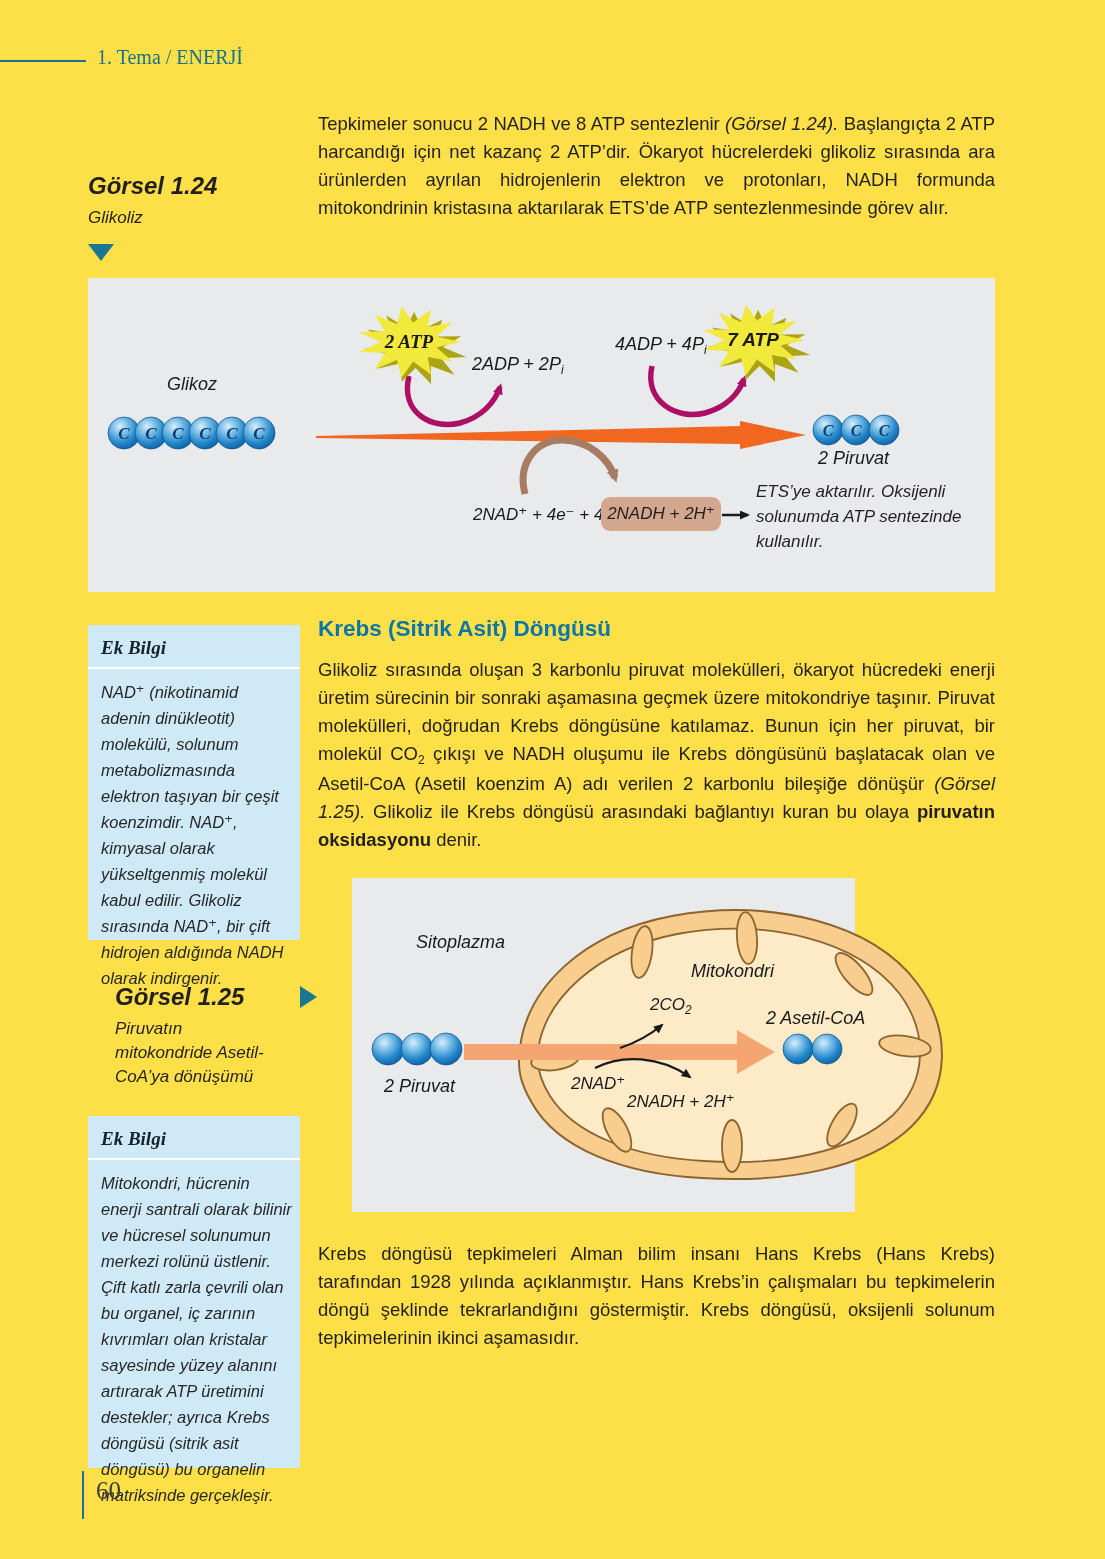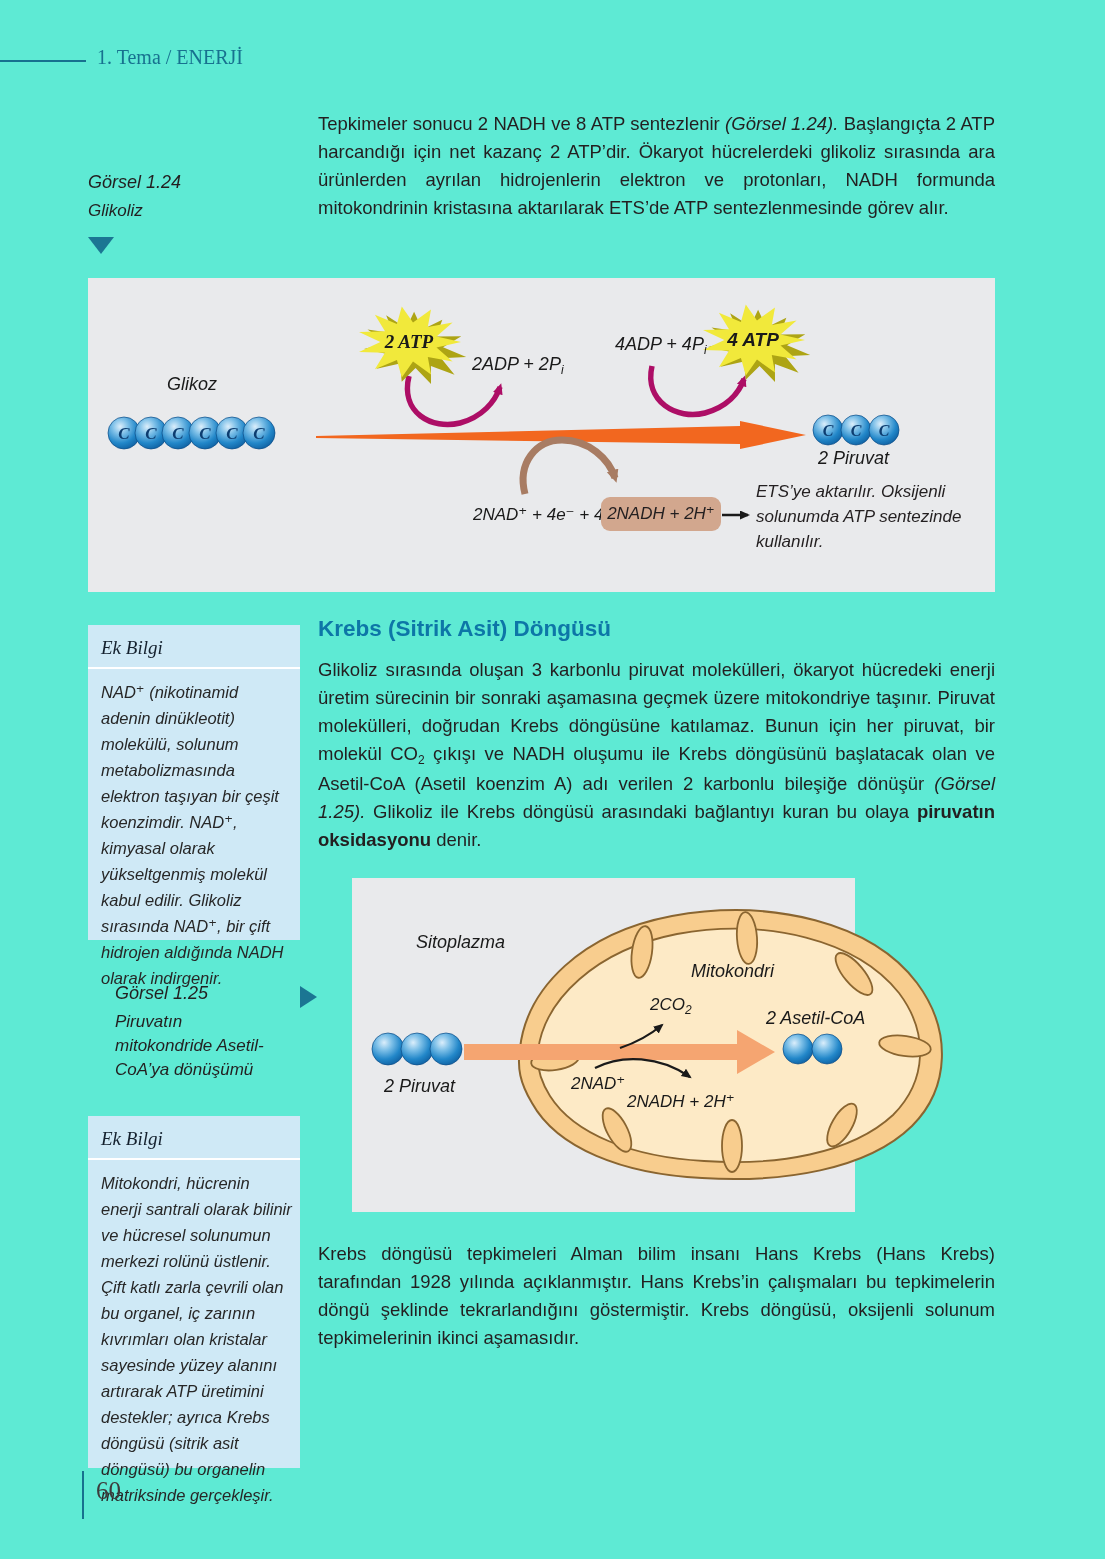--- a/index.html
+++ b/index.html
@@ -1,16 +1,16 @@
 <!DOCTYPE html>
 <html lang="tr"><head>
 <meta charset="utf-8">
 <style>
   html,body{margin:0;padding:0;background:#fff;}
-  .page{position:relative;width:1105px;height:1559px;background:#5eead4;overflow:hidden;
+  .page{position:relative;width:1105px;height:1559px;background:#fde047;overflow:hidden;
         font-family:"Liberation Sans","DejaVu Sans",sans-serif;color:#231f20;}
   
   .hdr-rule{position:absolute;left:0;top:60px;width:86px;height:2px;background:#17718f;}
   .hdr-text{position:absolute;left:97px;top:46px;font-family:"Liberation Serif","DejaVu Serif",serif;
             font-size:20px;color:#17718f;}
   
   .body-par{position:absolute;left:318px;width:677px;margin:0;font-size:18.5px;line-height:28px;
             text-align:justify;color:#231f20;}
   .intro{top:110px;}
   .krebs{top:656px;}
@@ -18,21 +18,21 @@
   .par3{top:1368px;}
   .it{font-style:italic;}
   .b{font-weight:bold;}
   .sub{font-size:12px;position:relative;top:4px;}
   
   .sec-head{position:absolute;left:318px;top:616px;margin:0;font-size:22.5px;font-weight:bold;color:#0d76a7;}
   
   .fig-label{position:absolute;}
   .fig124{left:88px;top:172px;width:200px;}
   .fig125{left:115px;top:983px;width:160px;}
-  .fig-title{font-size:18px;font-weight:normal;font-style:italic;}
+  .fig-title{font-size:24px;font-weight:bold;font-style:italic;}
   .fig-caption{font-size:17px;font-style:italic;line-height:24px;margin-top:6px;}
   .tri-down{width:0;height:0;border-left:13px solid transparent;border-right:13px solid transparent;
             border-top:17px solid #1b7693;margin-top:14px;}
   .tri-right{position:absolute;left:300px;top:986px;width:0;height:0;
              border-top:11px solid transparent;border-bottom:11px solid transparent;
              border-left:17px solid #1b7693;}
   
   .panel{position:absolute;background:#e9eaec;}
   .panel1{left:88px;top:278px;width:907px;height:314px;}
   .panel2{left:352px;top:878px;width:503px;height:334px;}
@@ -41,21 +41,21 @@
   .lbl-sm{font-size:17px;}
   .center{text-align:center;}
   .atp-lbl{font-weight:bold;font-size:19px;}
   .nadh-box{position:absolute;left:513px;top:219px;width:120px;height:34px;background:#d2a78e;
             border-radius:9px;font-style:italic;font-size:17px;line-height:34px;text-align:center;}
   .ets-note{position:absolute;left:668px;top:201px;font-style:italic;font-size:17px;line-height:25px;white-space:nowrap;}
   
   .ekbilgi{position:absolute;left:88px;width:212px;background:#cfe9f6;}
   .ek1{top:625px;height:315px;}
   .ek2{top:1116px;height:352px;}
-  .ek-title{font-family:"Liberation Serif","DejaVu Serif",serif;font-weight:normal;font-style:italic;
+  .ek-title{font-family:"Liberation Serif","DejaVu Serif",serif;font-weight:bold;font-style:italic;
             font-size:19px;color:#14212e;padding:12px 16px 0 13px;}
   .ek-rule{height:2px;background:#ffffff;margin-top:8px;}
   .ek-body{font-style:italic;font-size:16.5px;line-height:26px;color:#272727;padding:10px 8px 0 13px;}
   
   .page-vrule{position:absolute;left:82px;top:1471px;width:2px;height:48px;background:#17718f;}
   .page-num{position:absolute;left:96px;top:1477px;font-family:"Liberation Serif","DejaVu Serif",serif;
             font-size:25px;color:#3c3c3c;}
 </style>
 </head>
 <body>
@@ -129,21 +129,21 @@
         <circle cx="796" cy="152" r="15" fill="url(#sg)" stroke="#0a4a85" stroke-width="0.7"></circle>
         <text x="740" y="158">C</text>
         <text x="768" y="158">C</text>
         <text x="796" y="158">C</text>
       </g>
     </svg>
     <div class="lbl center" style="left:58px;top:96px;width:92px;">Glikoz</div>
     <div class="lbl atp-lbl center" style="left:281px;top:53px;width:80px;font-family:Liberation Serif, serif;">2 ATP</div>
     <div class="lbl" style="left:384px;top:76px;"><span>2ADP + 2P</span><span class="sub">i</span></div>
     <div class="lbl" style="left:527px;top:56px;"><span>4ADP + 4P</span><span class="sub">i</span></div>
-    <div class="lbl atp-lbl center" style="left:625px;top:51px;width:80px;">4 ATP</div>
+    <div class="lbl atp-lbl center" style="left:625px;top:51px;width:80px;">7 ATP</div>
     <div class="lbl" style="left:730px;top:170px;">2 Piruvat</div>
     <div class="lbl lbl-sm" style="left:385px;top:226px;">2NAD⁺ + 4e⁻ + 4H⁺</div>
     <div class="nadh-box">2NADH + 2H⁺</div>
     <div class="ets-note">
       <div>ETS’ye aktarılır. Oksijenli</div>
       <div>solunumda ATP sentezinde</div>
       <div>kullanılır.</div>
     </div>
   </section>
 

